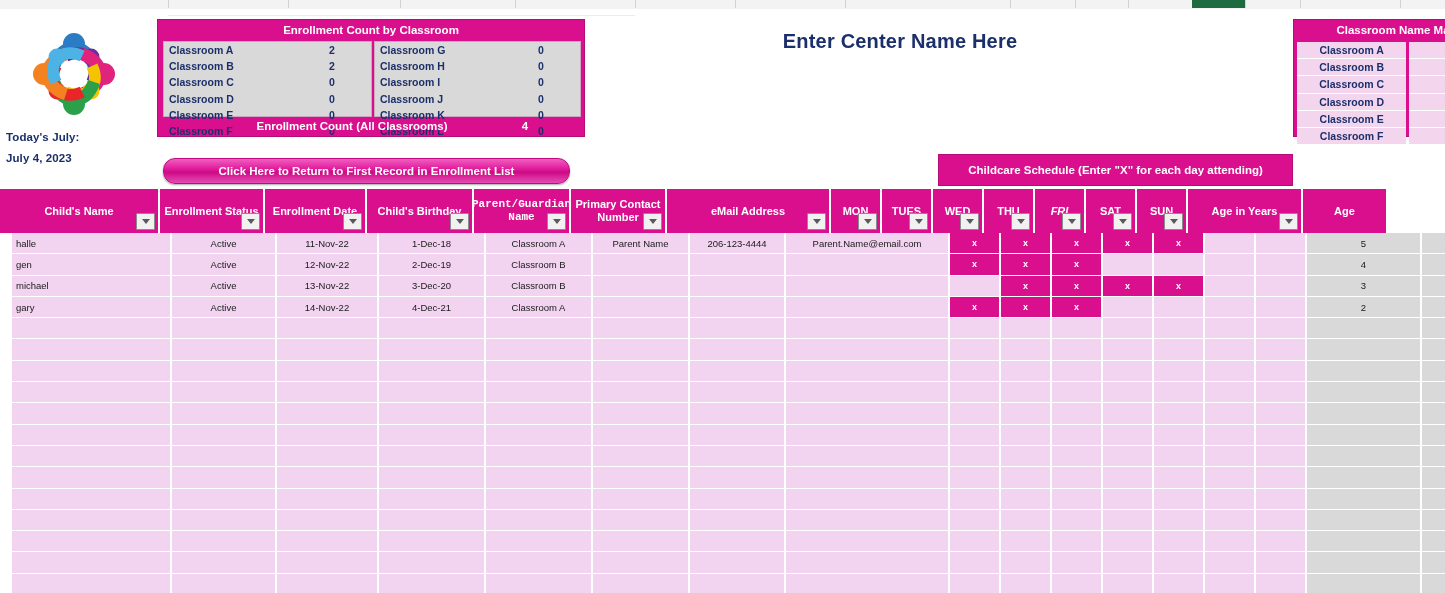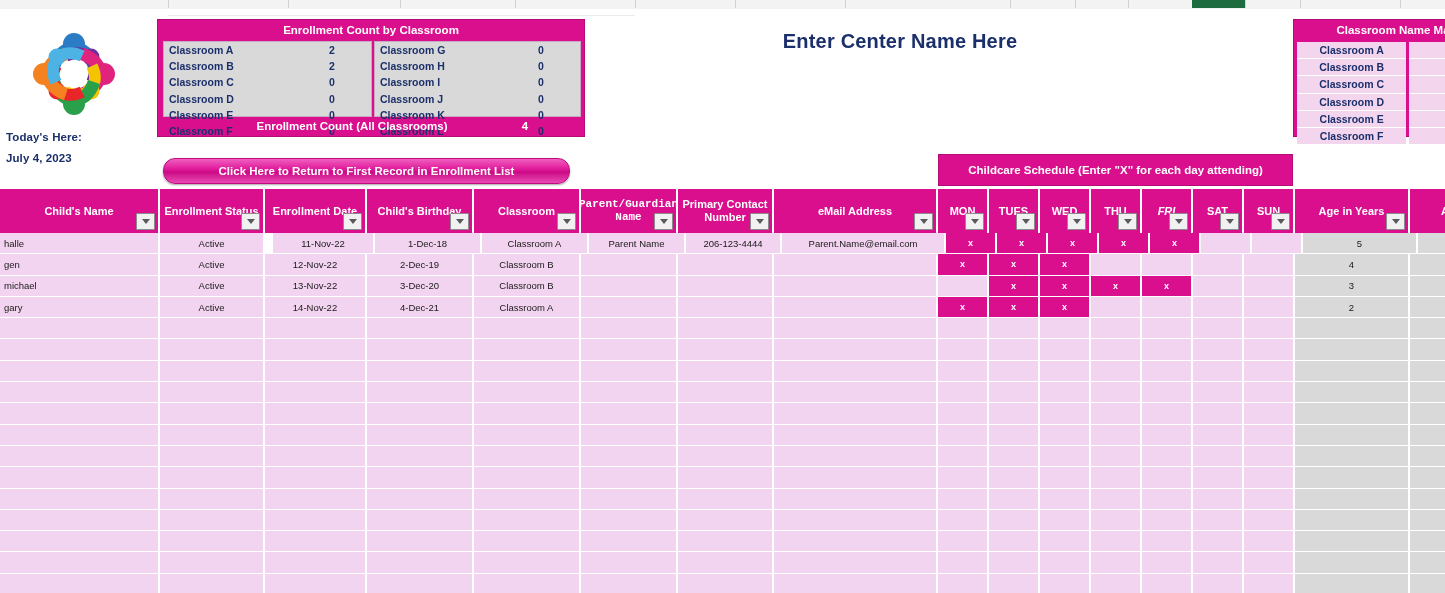--- a/index.html
+++ b/index.html
@@ -67,21 +67,21 @@
   
   .tbl{position:absolute;left:0;top:189px;width:1445px;}
   .hrow{display:flex;height:44px;}
   .hc{position:relative;background:#d90f8e;border-right:2px solid #fff;box-sizing:border-box;
      color:#fff;font-weight:bold;font-size:11px;display:flex;align-items:center;justify-content:center;
      text-align:center;line-height:13px;padding:0 4px;}
   .filt{position:absolute;right:3px;bottom:3px;width:17px;height:15px;background:#f1f1f1;
      border:1px solid #8c8c8c;border-radius:1px;display:flex;align-items:center;justify-content:center;}
   .filt i{display:block;width:0;height:0;border-left:4.5px solid transparent;border-right:4.5px solid transparent;
      border-top:5px solid #5a5a5a;}
-  .drow{display:flex;height:21.3px;}
+  .drow{display:flex;height:21.3px;padding-left:12px;}
   .dc{background:#f2d4f0;border-right:2px solid #fff;border-bottom:1px solid #fff;box-sizing:border-box;
      font-size:9.5px;color:#1a1a1a;display:flex;align-items:center;justify-content:center;
      text-align:center;overflow:hidden;white-space:nowrap;}
   .dc.left{justify-content:flex-start;padding-left:4px;}
   .dc.gray{background:#d9d9d9;}
   .dc.xon{background:#d90f8e;color:#fff;font-weight:bold;font-size:9px;}
 </style>
 </head>
 <body>
 
@@ -141,21 +141,21 @@
           <circle cx="0" cy="-30" r="11" fill="#f58220"></circle>
         </g>
         <g transform="rotate(315)">
           <path d="M -24 -9 C -15 -35 15 -35 24 -9 L 13 -5 C 7 -21 -7 -21 -13 -5 Z" fill="#4cb3e4"></path>
           <circle cx="0" cy="-24" r="8.5" fill="#4cb3e4"></circle>
         </g>
       </g>
     </svg>
   </div>
 
-  <div class="todaylab">Today's Here:</div>
+  <div class="todaylab">Today's July:</div>
   <div class="todayval">July 4, 2023</div>
 
   <div class="ecp">
     <div class="ttl">Enrollment Count by Classroom</div>
     <div class="body">
       <div class="half" id="ecp-left">
           <div class="r">
             <div class="n">Classroom A</div>
             <div class="v">2</div>
           </div>
@@ -262,26 +262,20 @@
           <span class="filt">
             <i></i>
           </span>
         </div>
         <div class="hc" style="width: 107px; min-width: 107px;">
           <span>Child's Birthday</span>
           <span class="filt">
             <i></i>
           </span>
         </div>
-        <div class="hc" style="width: 107px; min-width: 107px;">
-          <span>Classroom</span>
-          <span class="filt">
-            <i></i>
-          </span>
-        </div>
         <div class="hc" style="width: 97px; min-width: 97px; font-family: Liberation Mono, monospace;">
           <span>Parent/Guardian Name</span>
           <span class="filt">
             <i></i>
           </span>
         </div>
         <div class="hc" style="width: 96px; min-width: 96px;">
           <span>Primary Contact Number</span>
           <span class="filt">
             <i></i>
@@ -342,21 +336,21 @@
           </span>
         </div>
         <div class="hc" style="width: 85px; min-width: 85px;">
           <span>Age</span>
         </div>
       </div>
     <div id="tbody">
         <div class="drow">
           <div class="dc left" style="width: 160px; min-width: 160px;">halle</div>
           <div class="dc" style="width: 105px; min-width: 105px;">Active</div>
-          <div class="dc" style="width: 102px; min-width: 102px; margin-left: 8px;">11-Nov-22</div>
+          <div class="dc" style="width: 102px; min-width: 102px;">11-Nov-22</div>
           <div class="dc" style="width: 107px; min-width: 107px;">1-Dec-18</div>
           <div class="dc" style="width: 107px; min-width: 107px;">Classroom A</div>
           <div class="dc" style="width: 97px; min-width: 97px;">Parent Name</div>
           <div class="dc" style="width: 96px; min-width: 96px;">206-123-4444</div>
           <div class="dc" style="width: 164px; min-width: 164px;">Parent.Name@email.com</div>
           <div class="dc xon" style="width: 51px; min-width: 51px;">x</div>
           <div class="dc xon" style="width: 51px; min-width: 51px;">x</div>
           <div class="dc xon" style="width: 51px; min-width: 51px;">x</div>
           <div class="dc xon" style="width: 51px; min-width: 51px;">x</div>
           <div class="dc xon" style="width: 51px; min-width: 51px;">x</div>

